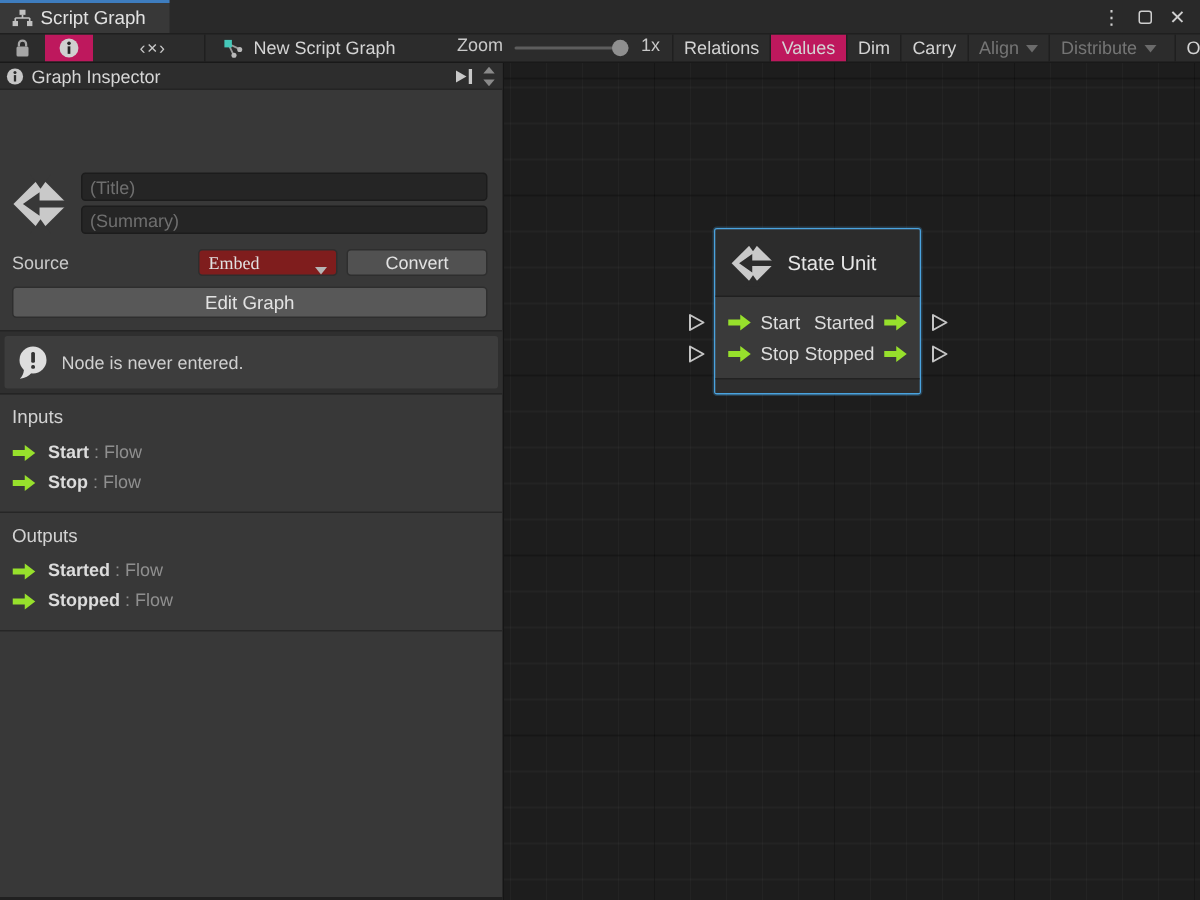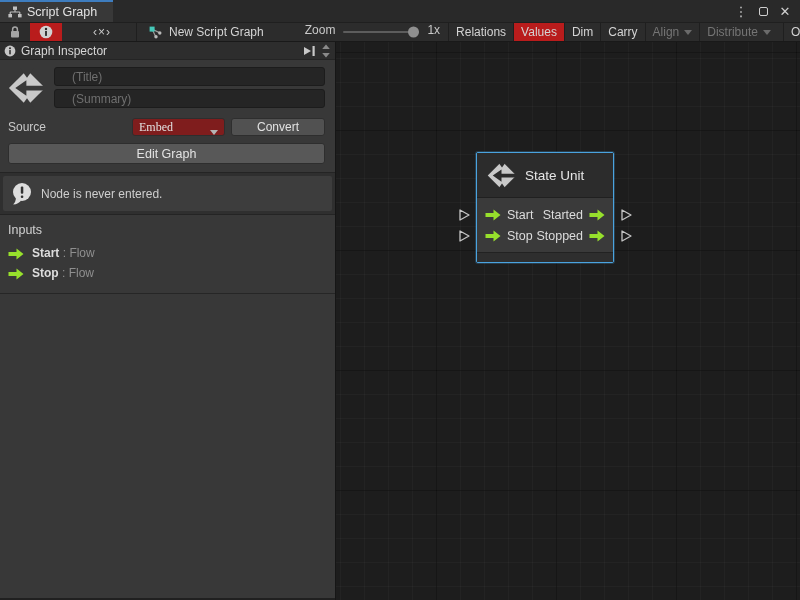--- a/index.html
+++ b/index.html
@@ -23,50 +23,50 @@
   .win-btn { width:18px; height:18px; display:flex; align-items:center; justify-content:center; color:#cfcfcf; font-size:13px; cursor:default; }
   .maxbox { width:9px; height:9px; border:1.5px solid #cfcfcf; border-radius:2px; }
 
   
   .toolbar {
     height:20px; background:#2c2c2c; border-top:1px solid #1f1f1f; border-bottom:1px solid #191919;
     display:flex; align-items:stretch; flex:0 0 auto; white-space:nowrap; overflow:hidden;
   }
   .tb-btn { display:flex; align-items:center; justify-content:center; padding:0 7px; color:#d4d4d4; cursor:default; }
   .tb-btn.icon-btn { padding:0 9px; }
-  .tb-btn.active { background:#b91c1c; }
+  .tb-btn.active { background:#be185d; }
   .tb-btn.disabled { color:#757575; }
   .tb-sep { width:1px; background:#1f1f1f; flex:0 0 auto; }
   .tb-spacer { flex:1; }
   .glyph-x { font-size:12px; letter-spacing:1px; color:#c8c8c8; }
   .zoom-wrap { display:flex; align-items:flex-start; gap:8px; padding:0 8px; }
   .slider { position:relative; width:76px; height:18px; display:flex; align-items:center; cursor:default; }
   .slider-track { width:100%; height:2px; background:#5d5d5d; border-radius:1px; }
   .slider-knob { position:absolute; right:0; top:50%; transform:translateY(-50%); width:11px; height:11px; border-radius:50%; background:#8f8f8f; }
   .dd-arrow { width:0; height:0; border-left:4px solid transparent; border-right:4px solid transparent; border-top:5px solid #8b8b8b; margin-left:5px; }
   .tb-btn.disabled .dd-arrow { border-top-color:#6b6b6b; }
 
   
   .main { flex:1; display:flex; min-height:0; }
 
   
-  .inspector { width:336px; flex:0 0 auto; background:#383838; border-right:1px solid #161616; display:flex; flex-direction:column; }
+  .inspector { width:336px; flex:0 0 auto; background:#383838; border-right:1px solid #161616; display:flex; flex-direction:column;gap:48px; }
   .insp-header {
     height:18px; background:#2d2d2d; border-bottom:1px solid #242424;
     display:flex; align-items:center; gap:5px; padding:0 4px; flex:0 0 auto;
   }
   .insp-header .title { flex:1; color:#d6d6d6; }
   .insp-body { flex:1; display:flex; flex-direction:column; min-height:0; border-bottom:2px solid #202020; }
 
   .title-block { display:flex; gap:8px; padding:7px 10px 6px 8px; align-items:center; }
   .unit-icon-lg { width:38px; height:40px; flex:0 0 auto; --hole:#383838; }
   .fields { flex:1; display:flex; flex-direction:column; gap:3px; }
   .field {
     height:19px; background:#252525; border:1px solid #1c1c1c; border-radius:3px;
-    color:#cfcfcf; font-size:12px; padding:0 17px; outline:none; width:100%;
+    color:#cfcfcf; font-size:12px; padding:0 5px; outline:none; width:100%;
     font-family:"Liberation Sans", sans-serif;
   }
   .field::placeholder { color:#6f6f6f; opacity:1; }
 
   .source-row { display:flex; align-items:center; padding:4px 10px 4px 8px; gap:6px; }
   .source-label { width:118px; color:#c9c9c9; }
   .dropdown {
     flex:1; height:18px; background:#7f1d1d; border:1px solid #2e2e2e; border-radius:3px;
     display:flex; align-items:flex-end; padding:0 6px; gap:4px; color:#e2e2e2; cursor:default;font-family:Liberation Serif, serif;
   }
@@ -304,20 +304,35 @@
             <span><span class="pname">Start</span> <span class="psep">:</span> <span class="ptype">Flow</span></span>
           </div>
           <div class="port-row">
             <svg class="arrow-ico" width="16" height="12" viewBox="0 0 16 12">
                 <use href="#flow-arrow"></use>
               </svg>
             <span><span class="pname">Stop</span> <span class="psep">:</span> <span class="ptype">Flow</span></span>
           </div>
         </div>
 
+        <div class="ports-section">
+          <div class="ports-heading">Outputs</div>
+          <div class="port-row">
+            <svg class="arrow-ico" width="16" height="12" viewBox="0 0 16 12">
+                <use href="#flow-arrow"></use>
+              </svg>
+            <span><span class="pname">Started</span> <span class="psep">:</span> <span class="ptype">Flow</span></span>
+          </div>
+          <div class="port-row">
+            <svg class="arrow-ico" width="16" height="12" viewBox="0 0 16 12">
+                <use href="#flow-arrow"></use>
+              </svg>
+            <span><span class="pname">Stopped</span> <span class="psep">:</span> <span class="ptype">Flow</span></span>
+          </div>
+        </div>
 
         <div class="insp-empty"></div>
       </div>
     </div>
 
     <div class="canvas">
 
       <svg class="edge-tri" style="left:122px; top:166px" viewBox="0 0 13 14">
           <use href="#hollow-tri"></use>
         </svg>

